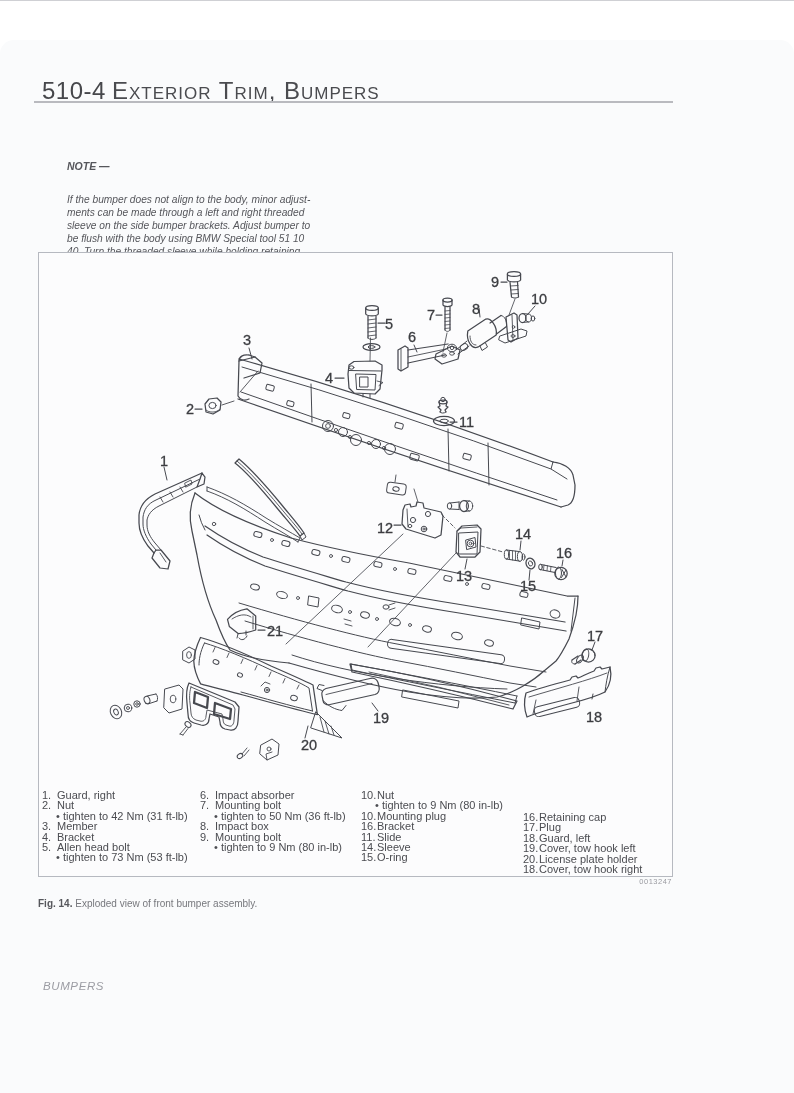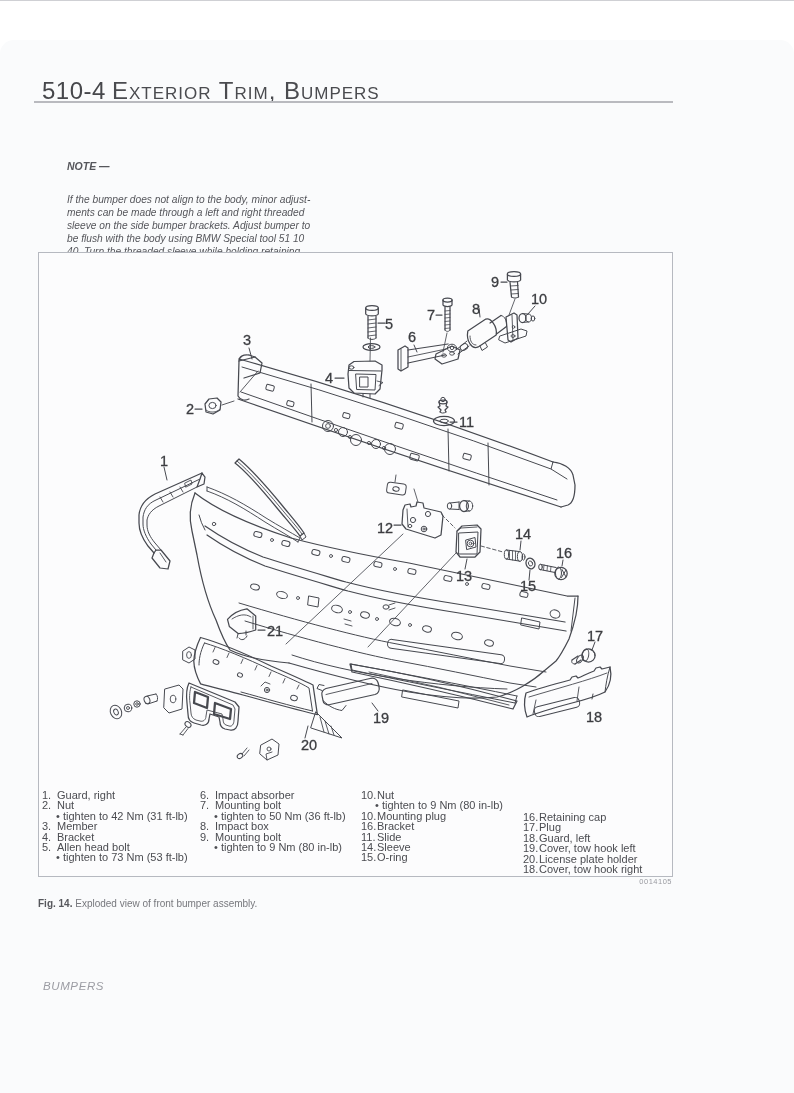--- a/index.html
+++ b/index.html
@@ -406,15 +406,15 @@
   <div class="r"><span class="n2">15.</span>O-ring</div>
 </div>
 <div class="plist" style="left:523px;top:812px;">
   <div class="r"><span class="n2">16.</span>Retaining cap</div>
   <div class="r"><span class="n2">17.</span>Plug</div>
   <div class="r"><span class="n2">18.</span>Guard, left</div>
   <div class="r"><span class="n2">19.</span>Cover, tow hook left</div>
   <div class="r"><span class="n2">20.</span>License plate holder</div>
   <div class="r"><span class="n2">18.</span>Cover, tow hook right</div>
 </div>
-<div class="fignum">0014105</div>
+<div class="fignum">0013247</div>
 <div class="figcap"><b>Fig. 14.</b> Exploded view of front bumper assembly.</div>
 <div class="footer">BUMPERS</div>
 
 </body></html>

